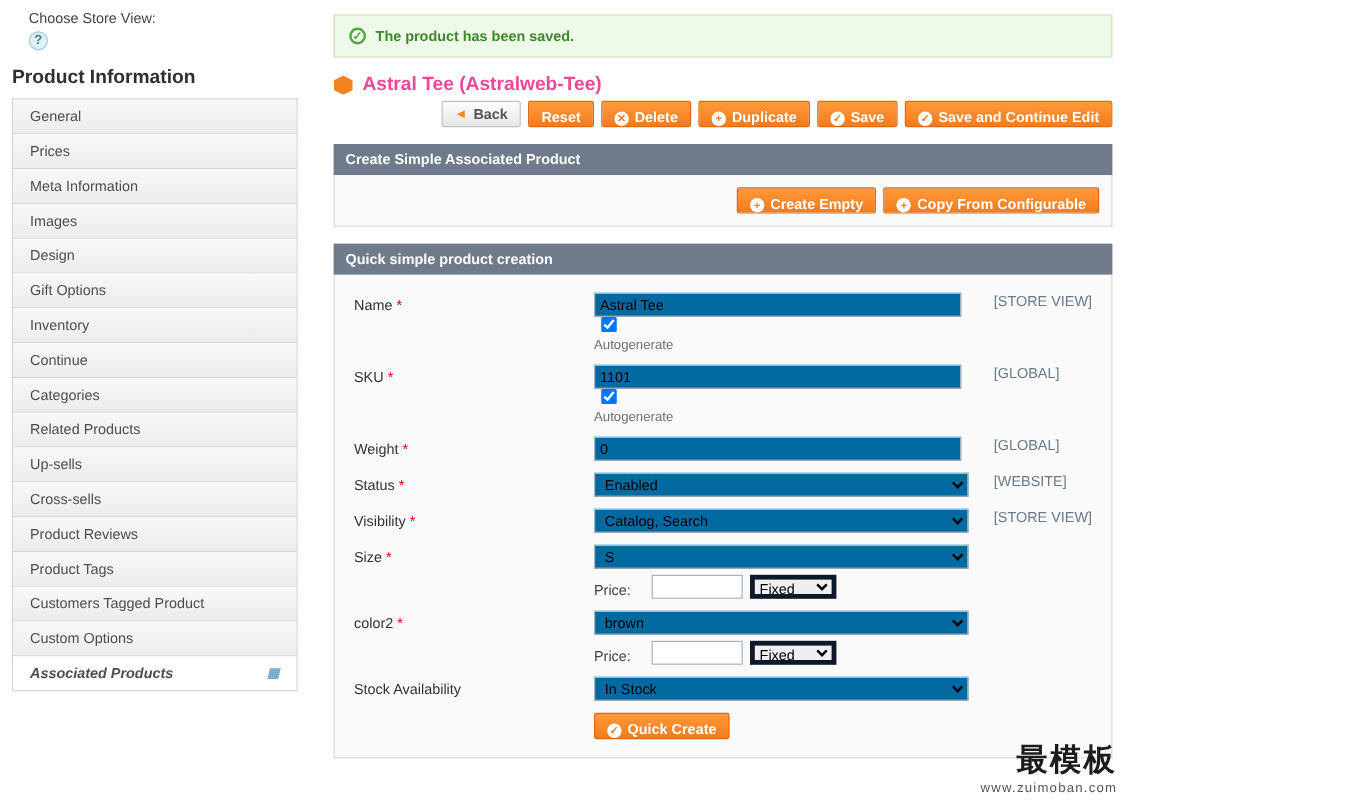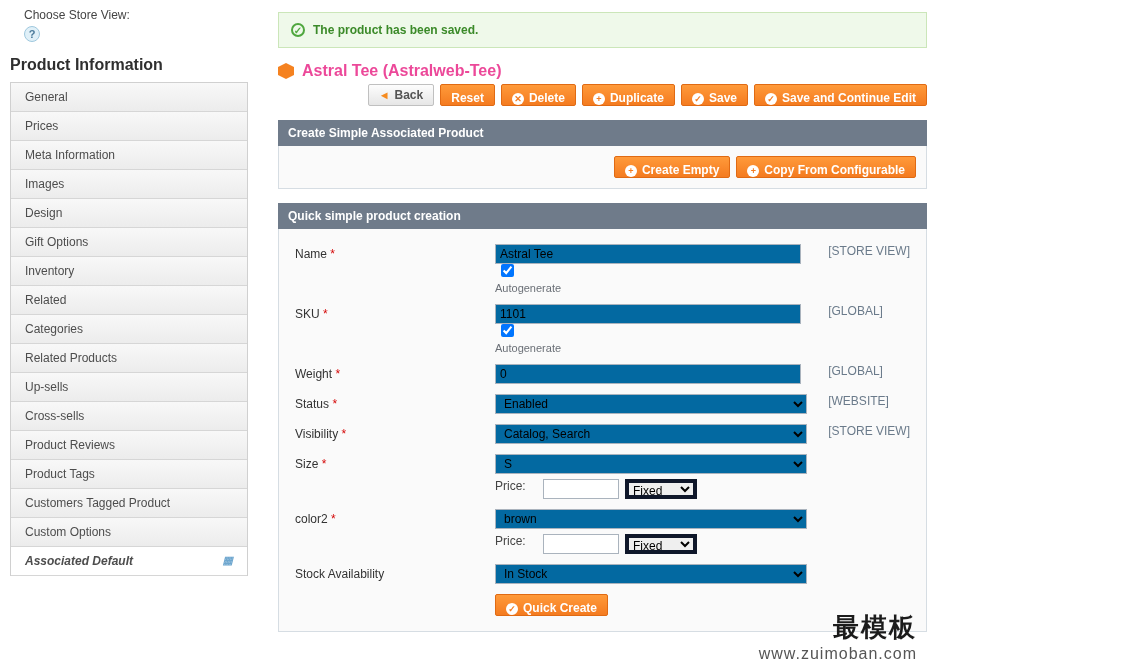--- a/index.html
+++ b/index.html
@@ -43,30 +43,30 @@
   table.form { width: 100%; border-collapse: collapse; }
   table.form td { padding: 5px 6px; vertical-align: top; font-size: 12px; }
   table.form td.lab { width: 200px; color: #333; padding-top: 8px; }
   .req { color: #d40707; }
   .inp, .sel { border: 1px solid #aab3bd; height: 20px; font-size: 12px; padding: 1px 4px; background: #0369a1; }
   .inp { width: 306px; }
   .sel { width: 312px; }
   .subnote { color: #6a6f76; font-size: 11px; margin-top: 2px; }
   .scope { color: #6a7a8a; font-size: 11px; white-space: nowrap; }
   .chk { margin-left: 6px; }
-  .mini-row { display:flex; align-items:flex-start; gap:6px; margin-top: 5px; }
+  .mini-row { display:flex; align-items:flex-end; gap:6px; margin-top: 5px; }
   .mini-row .inp-sm { width: 76px; height: 20px; border: 1px solid #aab3bd; }
   .mini-row .sel-sm { width: 72px; height: 20px; border: 4px solid #0f172a; font-size:12px;}
   .mini-row .plab { color: #444; font-size: 12px; width: 42px; }
 
   .quick-create-row { margin-top: 8px; }
 
-  .watermark { position: absolute; right: 24px; bottom: 6px; text-align: right; pointer-events: none; }
+  .watermark { position: absolute; right: 10px; bottom: 6px; text-align: right; pointer-events: none; }
   .watermark .wm1 { font-size: 26px; font-weight: 800; color: #1b1b1b; font-family: "Microsoft YaHei", Arial, sans-serif; letter-spacing: 2px;}
-  .watermark .wm2 { font-size: 16px; color: #555; letter-spacing: 1px; }
+  .watermark .wm2 { font-size: 11px; color: #555; letter-spacing: 1px; }
   .page-wrap { position: relative; width: 941px; height: 669px; overflow: hidden; }
 </style>
 </head>
 <body>
 
 <div class="page-wrap">
 <div class="container">
   <div class="sidebar">
     <div class="store-label">Choose Store View:</div>
     <div class="store-row">
@@ -74,30 +74,30 @@
     </div>
     <div class="section-title">Product Information</div>
     <div class="tab-list">
       <a class="tab-item">General</a>
       <a class="tab-item">Prices</a>
       <a class="tab-item">Meta Information</a>
       <a class="tab-item">Images</a>
       <a class="tab-item">Design</a>
       <a class="tab-item">Gift Options</a>
       <a class="tab-item">Inventory</a>
-      <a class="tab-item">Related</a>
+      <a class="tab-item">Continue</a>
       <a class="tab-item">Categories</a>
       <a class="tab-item">Related Products</a>
       <a class="tab-item">Up-sells</a>
       <a class="tab-item">Cross-sells</a>
       <a class="tab-item">Product Reviews</a>
       <a class="tab-item">Product Tags</a>
       <a class="tab-item">Customers Tagged Product</a>
       <a class="tab-item">Custom Options</a>
-      <a class="tab-item active"><span>Associated Default</span><span class="grid-ico">▦</span></a>
+      <a class="tab-item active"><span>Associated Products</span><span class="grid-ico">▦</span></a>
     </div>
   </div>
 
   <div class="main">
     <div class="msg-success">
       <span class="ico">✓</span>
       <span class="txt">The product has been saved.</span>
     </div>
 
     <div class="page-head">

